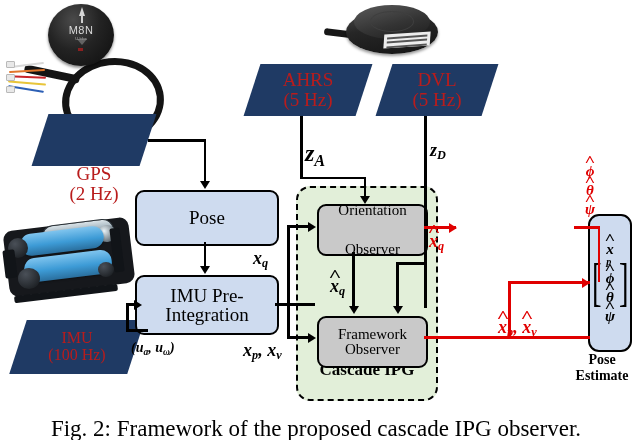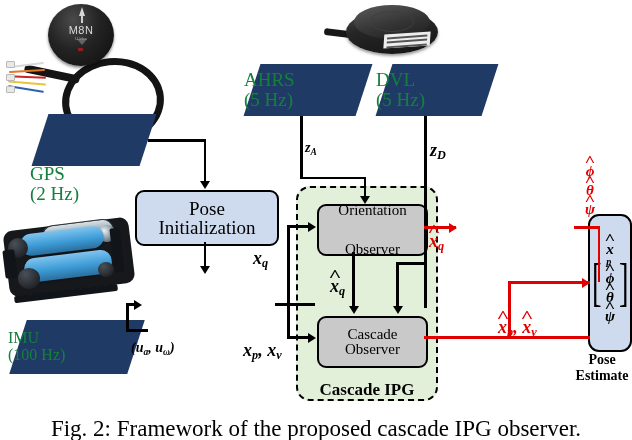--- a/index.html
+++ b/index.html
@@ -7,40 +7,40 @@
        font-family:"Liberation Serif",serif;color:#000;}
   #stage{position:absolute;left:0;top:0;width:632px;height:366px;border-radius:31px;}
 
   
   .abs{position:absolute;}
 
   
   .para{position:absolute;background:#1F3A64;
         transform:skewX(-18deg);}
   .para-txt{position:absolute;display:flex;flex-direction:column;
-            align-items:flex-start;justify-content:center;
-            color:#15803d;font-family:"Liberation Serif",serif;
+            align-items:center;justify-content:center;
+            color:#b91c1c;font-family:"Liberation Serif",serif;
             line-height:1.04;text-align:center;pointer-events:none;}
 
   
   .rbox{position:absolute;background:#CEDBEF;border:2.4px solid #000;
         border-radius:9px;display:flex;flex-direction:column;
         align-items:center;justify-content:center;text-align:center;
         line-height:1.02;font-family:"Liberation Serif",serif;}
   .gbox{position:absolute;background:#C9C9C9;border:2.4px solid #000;
         border-radius:9px;display:flex;flex-direction:column;
         align-items:center;justify-content:center;text-align:center;
         line-height:1.02;font-family:"Liberation Serif",serif;}
 
   
   .cascade{position:absolute;background:#E2EFD9;border:2.6px dashed #000;
            border-radius:14px;}
   .cascade-lbl{position:absolute;font-weight:bold;
                font-family:"Liberation Serif",serif;text-align:center;
-               width:100%;margin-top:20px;}
+               width:100%;}
 
   
   .ln{position:absolute;background:#000;}
   .lnr{position:absolute;background:#E00000;}
   .arw{position:absolute;width:0;height:0;}
   .arw-d{border-left:5px solid transparent;border-right:5px solid transparent;
          border-top:8px solid #000;}
   .arw-r{border-top:5px solid transparent;border-bottom:5px solid transparent;
          border-left:8px solid #000;}
   .arw-rr{border-top:5px solid transparent;border-bottom:5px solid transparent;
@@ -210,31 +210,34 @@
     <span>IMU</span>
     <span>(100 Hz)</span>
   </div>
 
   <div class="cascade" style="left:296px;top:186px;width:138px;height:211px;">
     <div class="cascade-lbl" style="left:0;top:172px;font-size:17px;">Cascade IPG</div>
   </div>
 
   <div class="rbox" style="left:135px;top:190px;width:140px;height:52px;font-size:19px;">
     <span>Pose</span>
-    <span>Initialization</span>
-  </div>
-
+  </div>
+
+  <div class="rbox" style="left:135px;top:275px;width:140px;height:56px;font-size:19px;">
+    <span>IMU Pre-</span>
+    <span>Integration</span>
+  </div>
 
   <div class="gbox" style="left:317px;top:204px;width:107px;height:48px;font-size:15px;gap:24px;">
     <span>Orientation</span>
     <span>Observer</span>
   </div>
 
   <div class="gbox" style="left:317px;top:316px;width:107px;height:48px;font-size:15px;">
-    <span>Cascade</span>
+    <span>Framework</span>
     <span>Observer</span>
   </div>
 
 
   <div class="vecbox" style="left:588px;top:214px;width:40px;height:134px;">
     <div class="vec">
       <span class="brk">[</span>
       <div class="vcol" style="font-size:15px;">
         <span>
             <span class="hat">x</span>
@@ -298,21 +301,21 @@
   <div class="arw arw-rr" style="left:449px;top:222.5px;"></div>
 
   <div class="lnr" style="left:574px;top:226px;width:26px;height:2.6px;"></div>
   <div class="lnr" style="left:597.5px;top:226px;width:2.6px;height:56px;"></div>
 
   <div class="lnr" style="left:424px;top:336px;width:166px;height:2.6px;"></div>
   <div class="lnr" style="left:508px;top:281px;width:82px;height:2.6px;"></div>
   <div class="lnr" style="left:508px;top:281px;width:2.6px;height:57px;"></div>
   <div class="arw arw-rr" style="left:582px;top:277.5px;"></div>
 
-  <div class="mlab" style="left:305px;top:140px;font-size:14px;">z<span class="sub">A</span></div>
+  <div class="mlab" style="left:305px;top:140px;font-size:24px;">z<span class="sub">A</span></div>
 
   <div class="mlab" style="left:430px;top:140px;font-size:18px;">z<span class="sub">D</span></div>
 
   <div class="mlab" style="left:131px;top:340px;font-size:14px;">(u<span class="sub">a</span>, u<span class="sub">ω</span>)</div>
 
   <div class="mlab" style="left:253px;top:248px;font-size:18px;">x<span class="sub">q</span></div>
 
   <div class="mlab" style="left:243px;top:340px;font-size:18px;">x<span class="sub">p</span>, x<span class="sub">v</span></div>
 
   <div class="mlab" style="left:330px;top:276px;font-size:18px;"><span class="hat">x</span><span class="sub">q</span></div>

